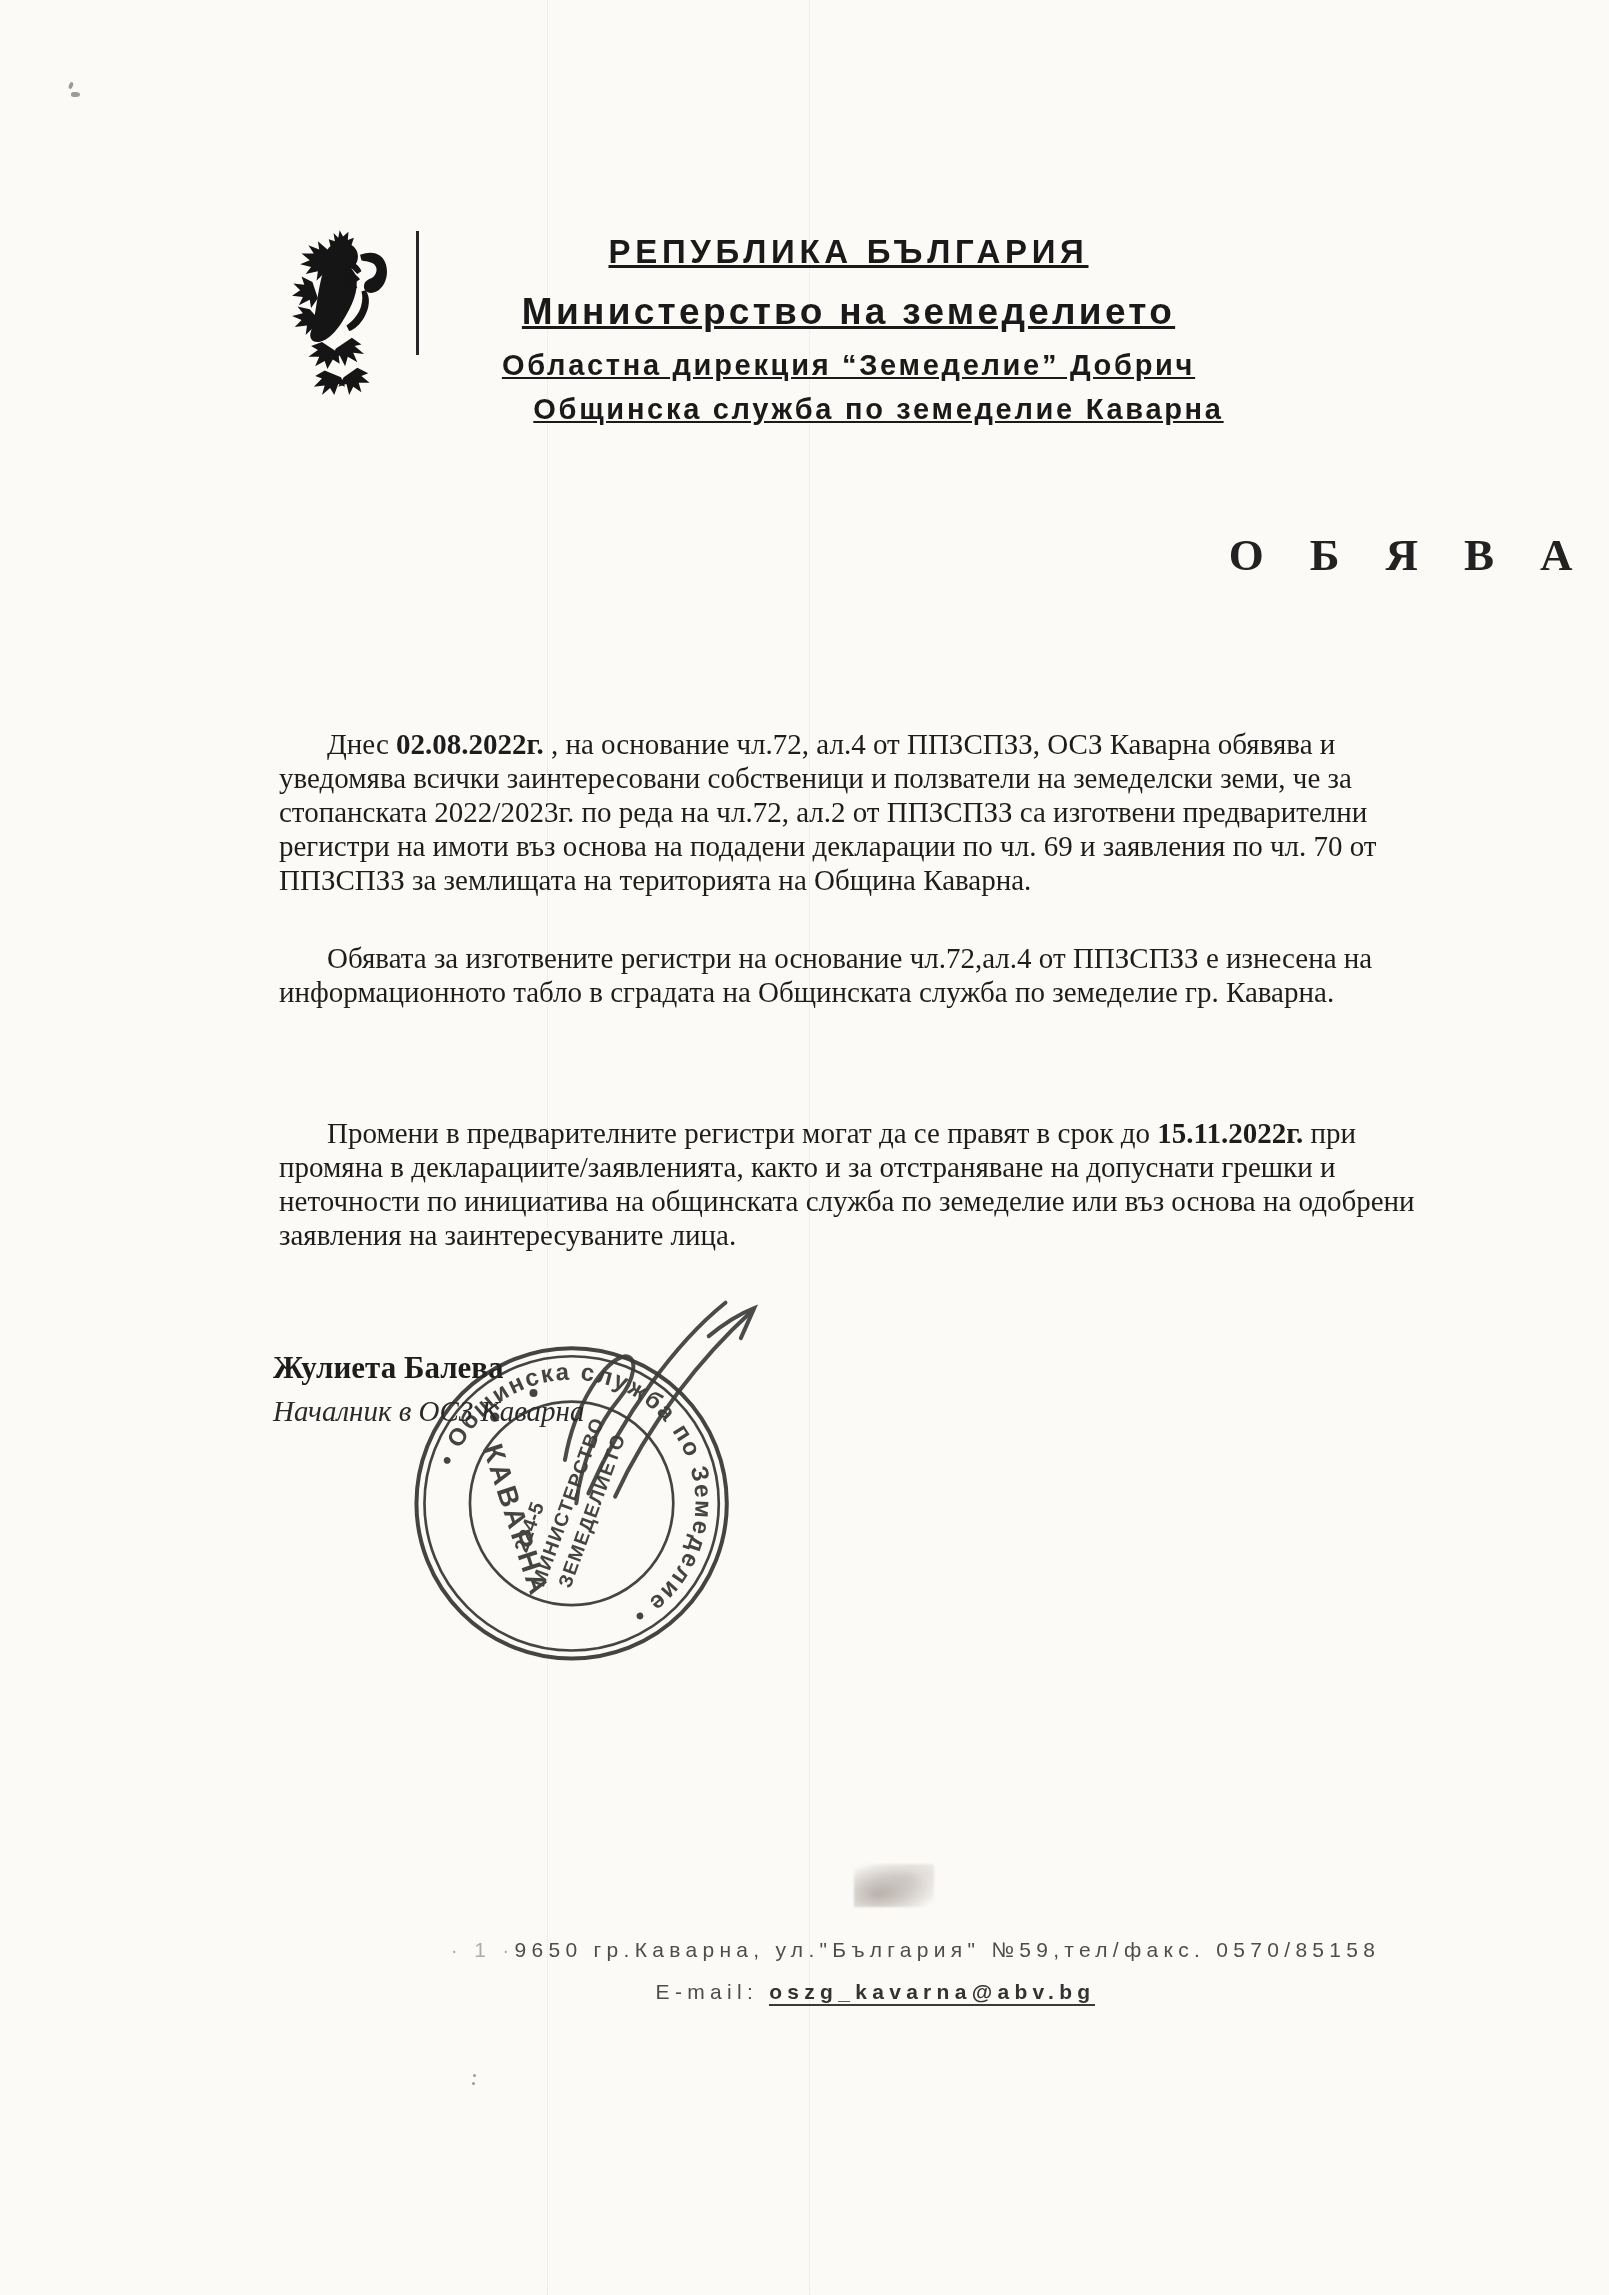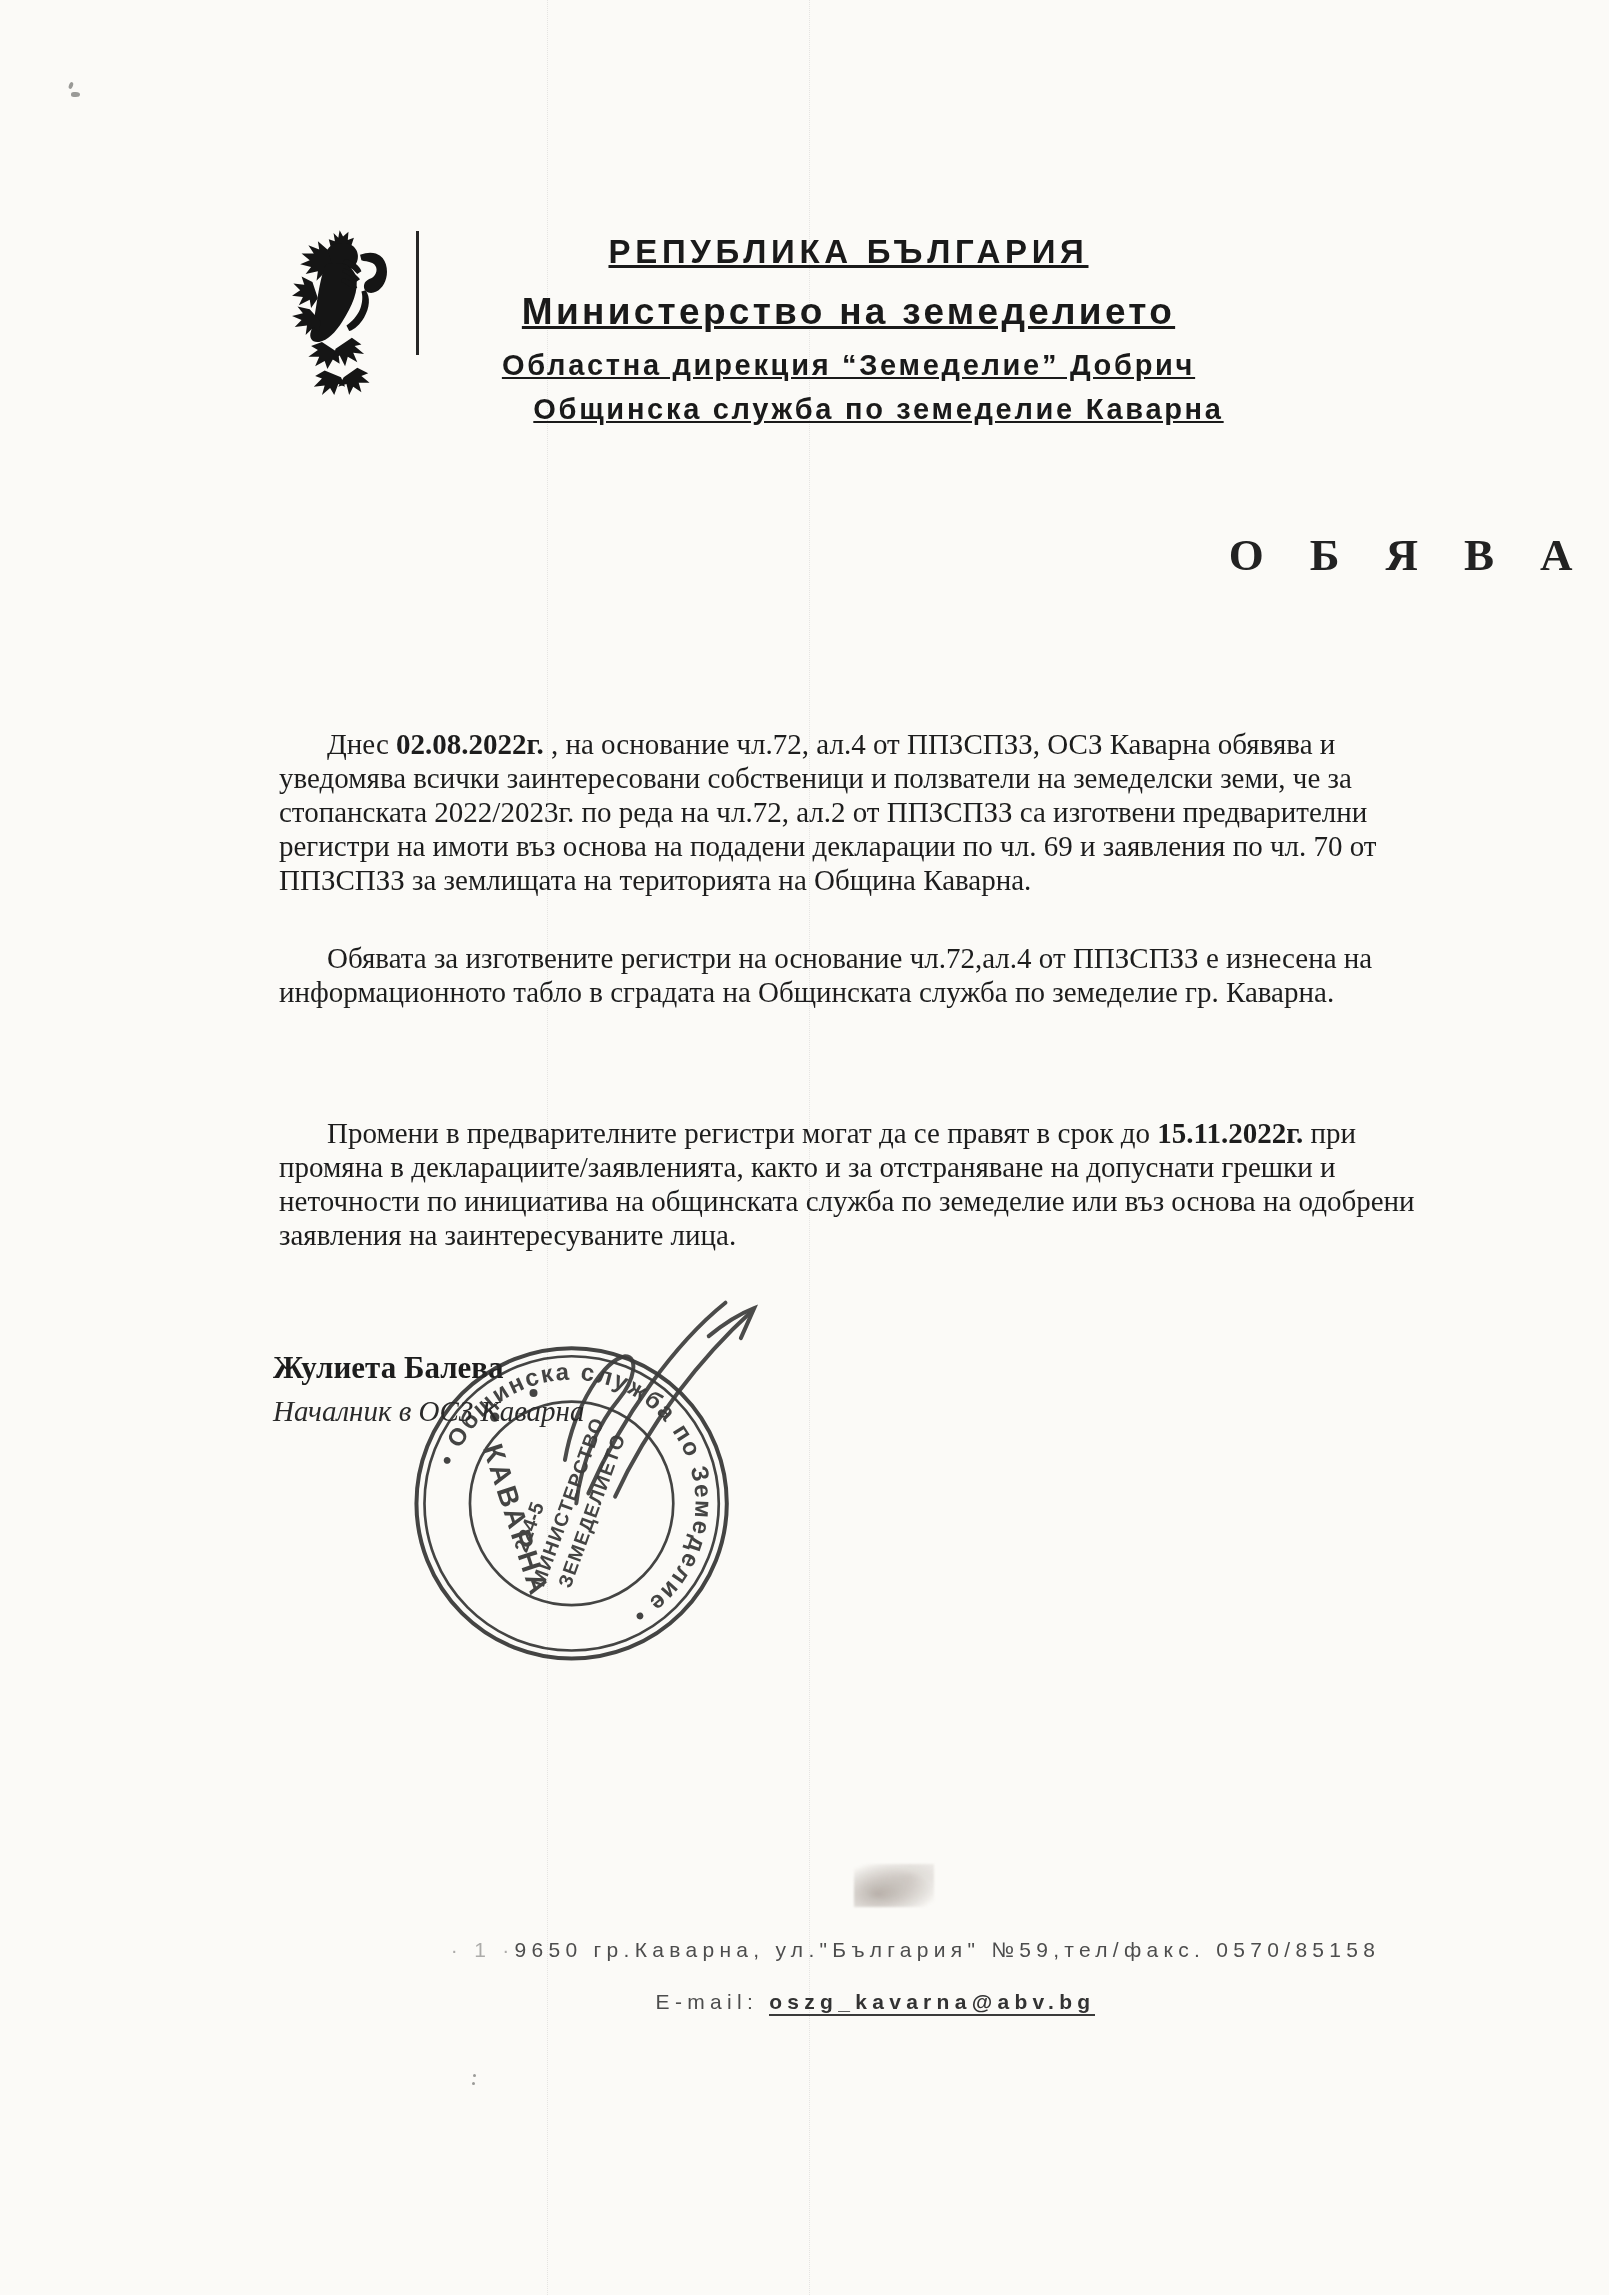--- a/index.html
+++ b/index.html
@@ -53,21 +53,21 @@
   
   .stamp{position:absolute;left:381px;top:1286px;width:408px;height:408px;opacity:.88;}
 
   
   .footer{
     position:absolute;left:221px;top:1938px;width:1389px;text-align:center;
     font-family:"Liberation Sans",sans-serif;color:#4d4d4d;
   }
   .footer .addr{font-size:21px;letter-spacing:5.3px;}
   .footer .addr .artifact{opacity:.45;}
-  .footer .mail{font-size:21px;letter-spacing:5.3px;margin-top:28px;transform:translateX(-40px);}
+  .footer .mail{font-size:21px;letter-spacing:5.3px;margin-top:18px;transform:translateX(-40px);}
   .footer .mail .val{font-weight:bold;color:#333;border-bottom:2.7px solid #3a3a3a;padding-bottom:1.3px;}
 
   
   .art{position:absolute;background:#9a9a97;border-radius:50%;}
   .art.tl1{left:69px;top:82px;width:4px;height:6.7px;transform:rotate(20deg);}
   .art.tl2{left:71px;top:92px;width:8.7px;height:5.3px;border-radius:40% 60% 60% 40%;}
   .smudge{
     position:absolute;left:854px;top:1864px;width:80px;height:43px;
     background:radial-gradient(ellipse at 30% 70%, rgba(110,95,85,.45), rgba(110,95,85,0) 70%),
                radial-gradient(ellipse at 70% 30%, rgba(120,105,95,.25), rgba(120,105,95,0) 70%);

